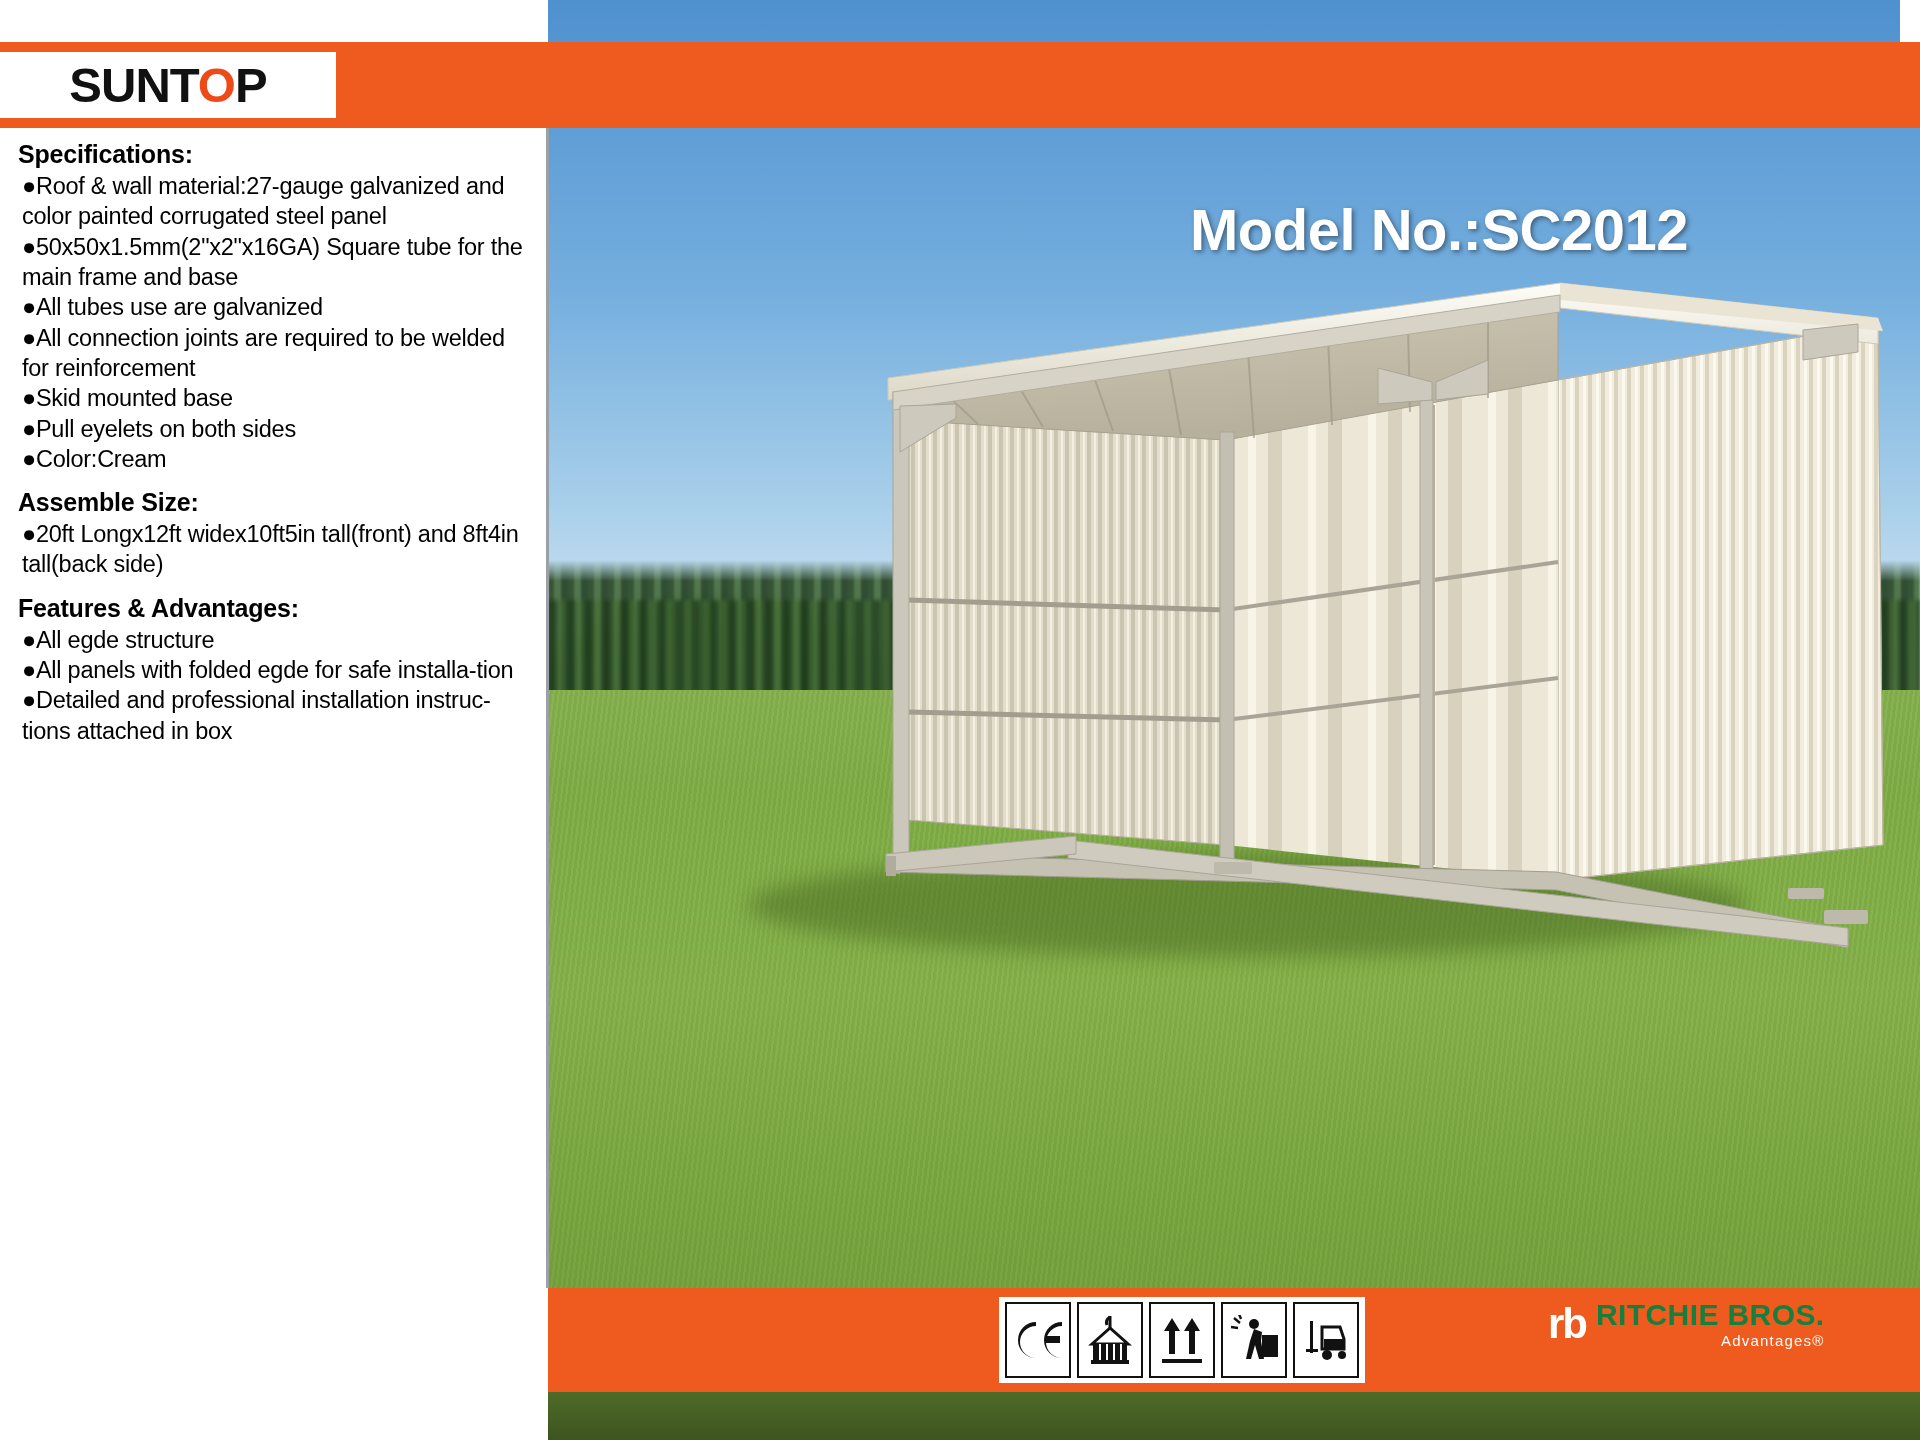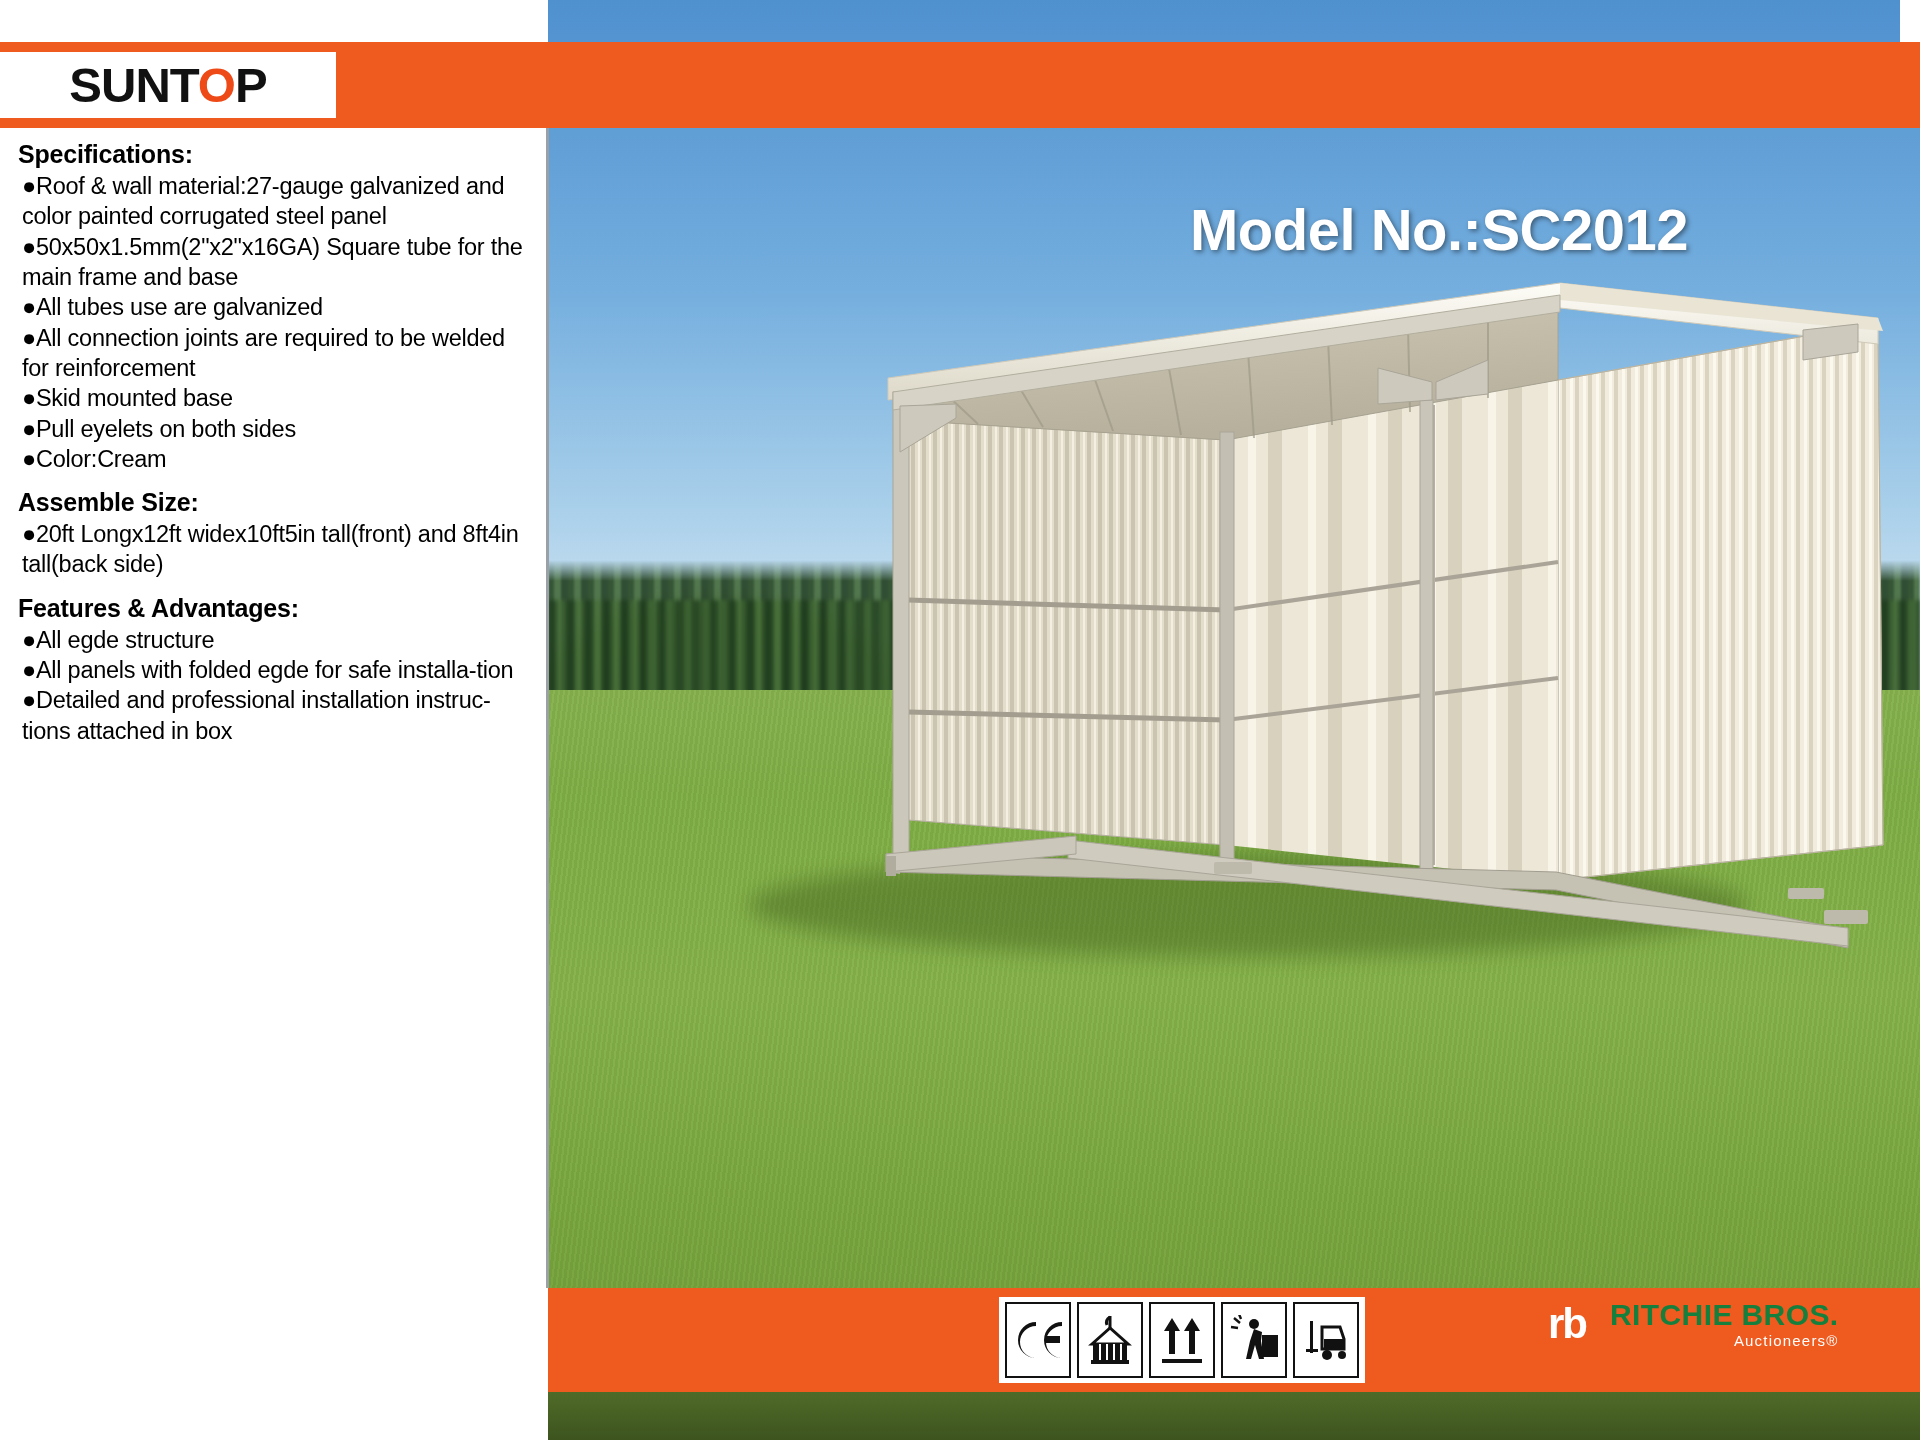--- a/index.html
+++ b/index.html
@@ -134,21 +134,21 @@
     background:#ffffff; padding:5px 6px; display:flex; gap:6px; align-items:center;
   }
   .pkg-icon {
     width:66px; height:76px; background:#fff; border:2px solid #111;
     display:flex; align-items:center; justify-content:center;
   }
   .pkg-icon svg { display:block; }
 
   .rb-logo {
     position:absolute; left:1548px; top:1300px; z-index:14;
-    display:flex; align-items:center; gap:24px; color:#fff;
+    display:flex; align-items:center; gap:10px; color:#fff;
   }
   .rb-mark {
     font-size:42px; font-weight:700; color:#ffffff; line-height:1;
     letter-spacing:-2px;
   }
   .rb-words { display:flex; flex-direction:column; line-height:1; }
   .rb-name { font-size:30px; font-weight:700; color:#15803d; letter-spacing:.4px; }
   .rb-sub { font-size:15px; color:#fff; letter-spacing:1.2px; margin-top:3px; text-align:right; }
 
   .bottom-green {
@@ -456,17 +456,17 @@
         <circle cx="27" cy="38" r="5" fill="#111"></circle>
         <circle cx="42" cy="38" r="4" fill="#111"></circle>
       </svg>
     </div>
   </div>
 
   <div class="rb-logo">
     <span class="rb-mark">rb</span>
     <span class="rb-words">
       <span class="rb-name">RITCHIE BROS.</span>
-      <span class="rb-sub">Auctioneers®</span>
+      <span class="rb-sub">Advantages®</span>
     </span>
   </div>
 
 </div>
 
 </body></html>

